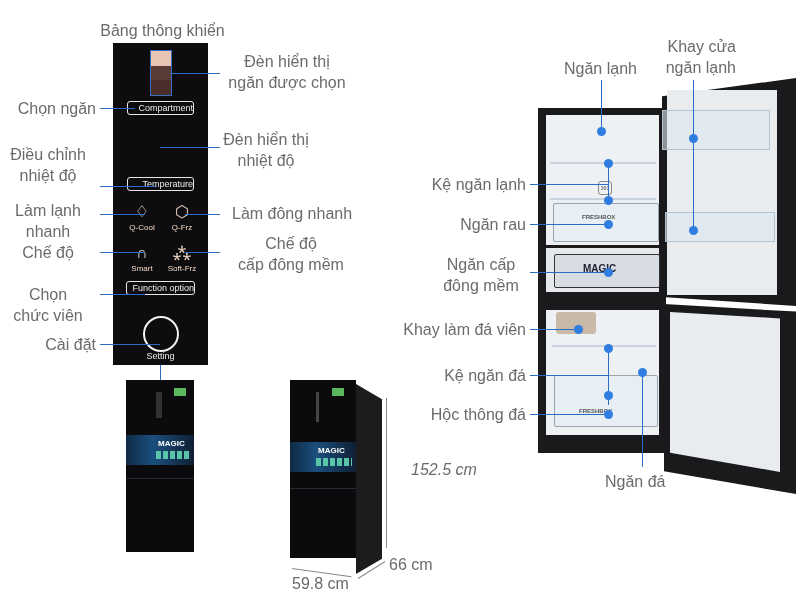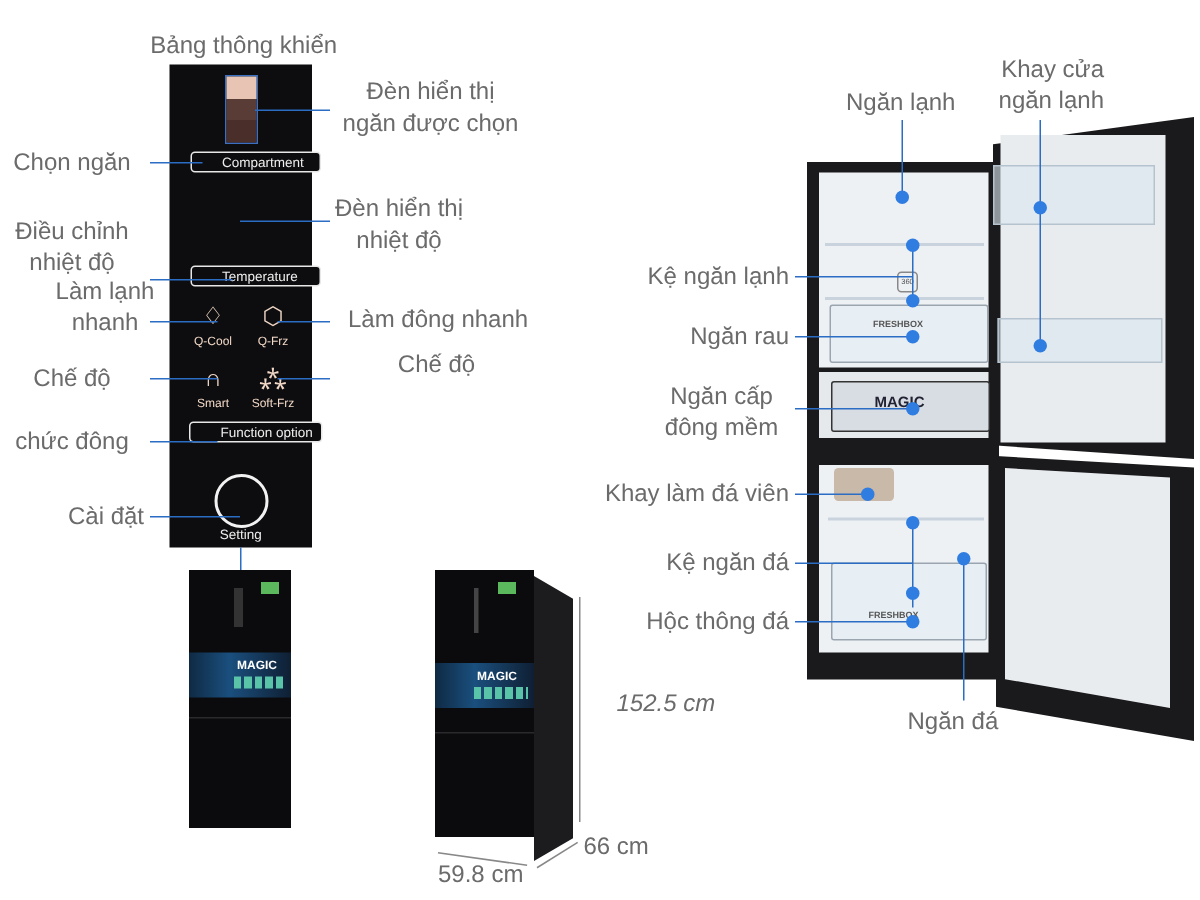--- a/index.html
+++ b/index.html
@@ -4,21 +4,21 @@
 <style>
   html,body{margin:0;padding:0;background:#fff;}
   body{width:800px;height:600px;position:relative;overflow:hidden;font-family:"Liberation Sans",sans-serif;color:#666;}
   .lbl{position:absolute;font-size:16px;line-height:21px;color:#6b6b6b;white-space:nowrap;}
   .lbl.c{text-align:center;}
   .lbl.r{text-align:right;}
   .ln{position:absolute;background:#2b6cc4;}
   .dot{position:absolute;width:9px;height:9px;border-radius:50%;background:#2f7de0;margin:-4px 0 0 -4px;}
   
   .panel{position:absolute;left:113px;top:43px;width:95px;height:322px;background:#0d0d0f;}
-  .pbtn{position:absolute;border:1.5px solid #e8e8e8;border-radius:3px;color:#eee;font-size:9px;text-align:left;line-height:12px;background:#0d0d0f;padding-left:20px;}
+  .pbtn{position:absolute;border:1.5px solid #e8e8e8;border-radius:3px;color:#eee;font-size:9px;text-align:right;line-height:12px;background:#0d0d0f;}
   .ind{position:absolute;left:37px;top:7px;width:20px;height:44px;border:1px solid #3b6fc2;}
   .ind div{height:33.33%;}
   .digits{position:absolute;left:10px;top:82px;font-family:"DejaVu Sans Mono",monospace;font-size:36px;color:#f2d8c8;letter-spacing:-2px;line-height:40px;}
   .fbtn{position:absolute;width:34px;height:38px;color:#f1d8c7;font-size:8px;text-align:center;}
   .fbtn .ic{font-size:16px;line-height:22px;color:#f1d8c7;}
   .setting-circle{position:absolute;left:30px;top:273px;width:32px;height:32px;border:2px solid #f2f2f2;border-radius:50%;}
   .setting-lbl{position:absolute;left:0;width:95px;top:308px;text-align:center;color:#eee;font-size:9px;}
   
   .fridge{position:absolute;background:#0b0b0d;}
   .banner{position:absolute;background:linear-gradient(90deg,#0f2a44,#1a4f7e 40%,#0f1f33);}
@@ -79,42 +79,44 @@
 <div class="ln" style="left:100px;top:252px;width:45px;height:1px;"></div>
 <div class="ln" style="left:185px;top:252px;width:35px;height:1px;"></div>
 <div class="ln" style="left:100px;top:294px;width:45px;height:1px;"></div>
 <div class="ln" style="left:100px;top:344px;width:60px;height:1px;"></div>
 <div class="ln" style="left:160px;top:365px;width:1px;height:30px;"></div>
 
 <div class="lbl c" style="left:222px;top:51px;width:130px;">
   <div>Đèn hiển thị</div>
     <div>ngăn được chọn</div>
 </div>
-<div class="lbl r" style="left:0;top:98px;width:96px;text-align:center;">Chọn ngăn</div>
+<div class="lbl r" style="left:0;top:98px;width:96px;">Chọn ngăn</div>
 <div class="lbl c" style="left:222px;top:129px;width:88px;">
   <div>Đèn hiển thị</div>
     <div>nhiệt độ</div>
 </div>
 <div class="lbl c" style="left:0;top:144px;width:96px;">
   <div>Điều chỉnh</div>
     <div>nhiệt độ</div>
 </div>
-<div class="lbl c" style="left:0;top:184px;width:96px;padding-left:22px;">
+<div class="lbl c" style="left:0;top:200px;width:96px;">
   <div>Làm lạnh</div>
     <div>nhanh</div>
 </div>
 <div class="lbl" style="left:232px;top:203px;">Làm đông nhanh</div>
 <div class="lbl c" style="left:0;top:242px;width:96px;">
   <div>Chế độ</div>
 </div>
 <div class="lbl c" style="left:228px;top:233px;width:126px;">
   <div>Chế độ</div>
+    <div>cấp đông mềm</div>
 </div>
 <div class="lbl c" style="left:0;top:284px;width:96px;">
-    <div>chức đông</div>
+  <div>Chọn</div>
+    <div>chức viên</div>
 </div>
 <div class="lbl r" style="left:0;top:334px;width:96px;">Cài đặt</div>
 
 <div class="fridge" style="left:126px;top:380px;width:68px;height:172px;">
   <div style="position:absolute;left:0;top:98px;width:68px;height:1px;background:#2a2a2e;"></div>
   <div style="position:absolute;left:30px;top:12px;width:6px;height:26px;background:#333;"></div>
   <div style="position:absolute;left:48px;top:8px;width:12px;height:8px;background:#5cb85c;"></div>
   <div class="banner" style="left:0;top:55px;width:68px;height:30px;">
     <div class="m" style="left:32px;top:4px;">MAGIC</div>
     <div class="tiles" style="left:30px;top:16px;width:34px;"></div>

